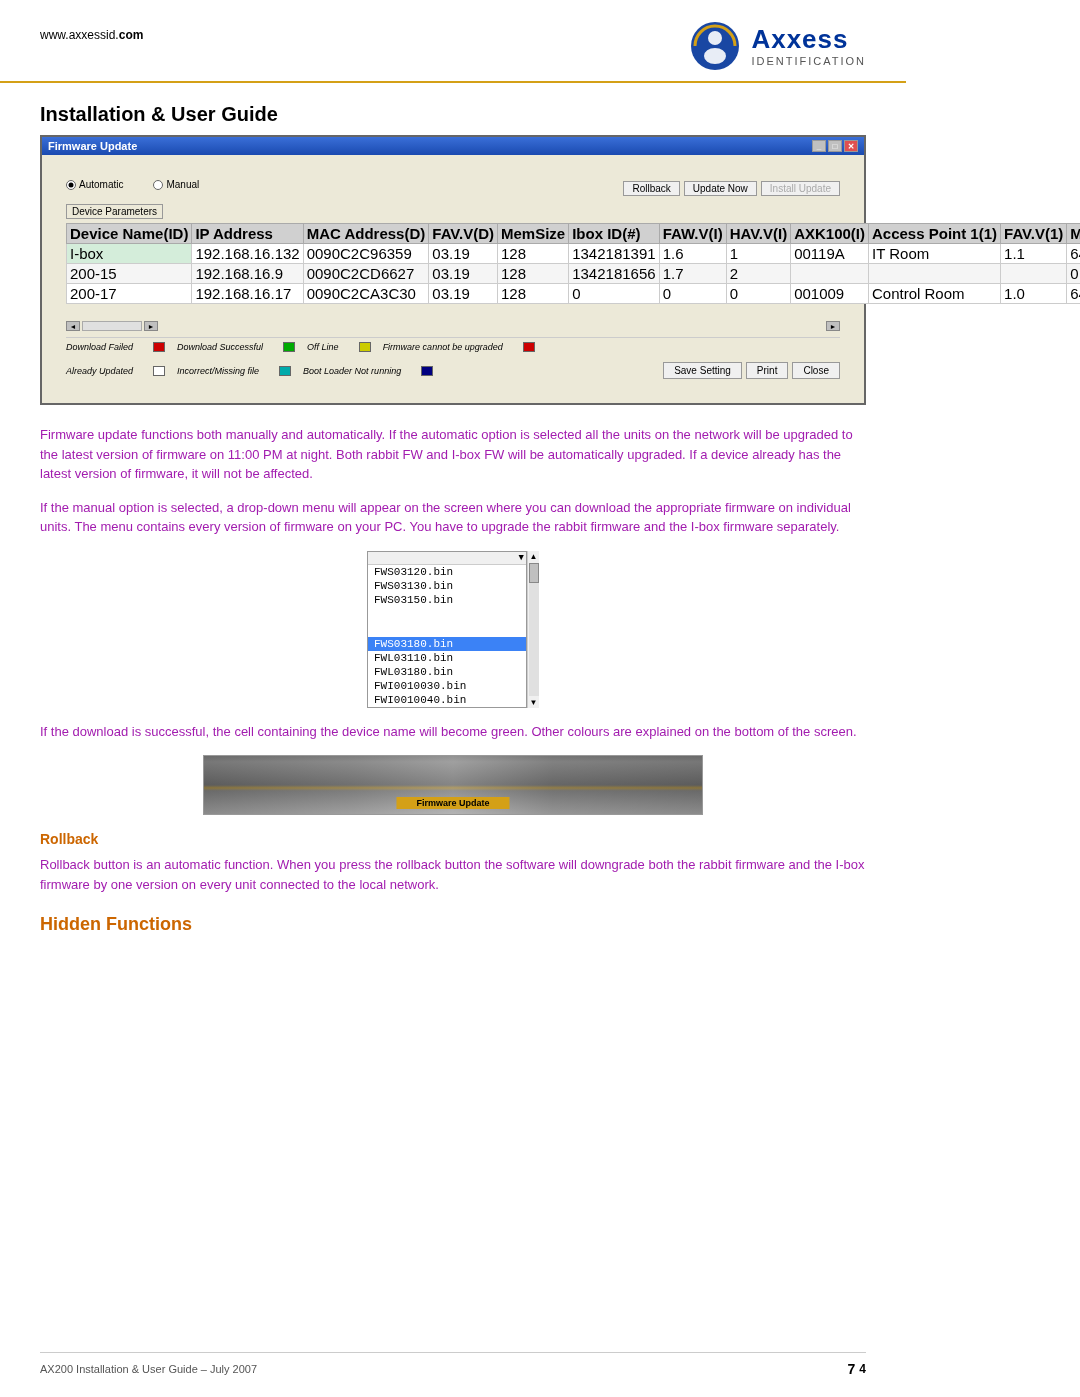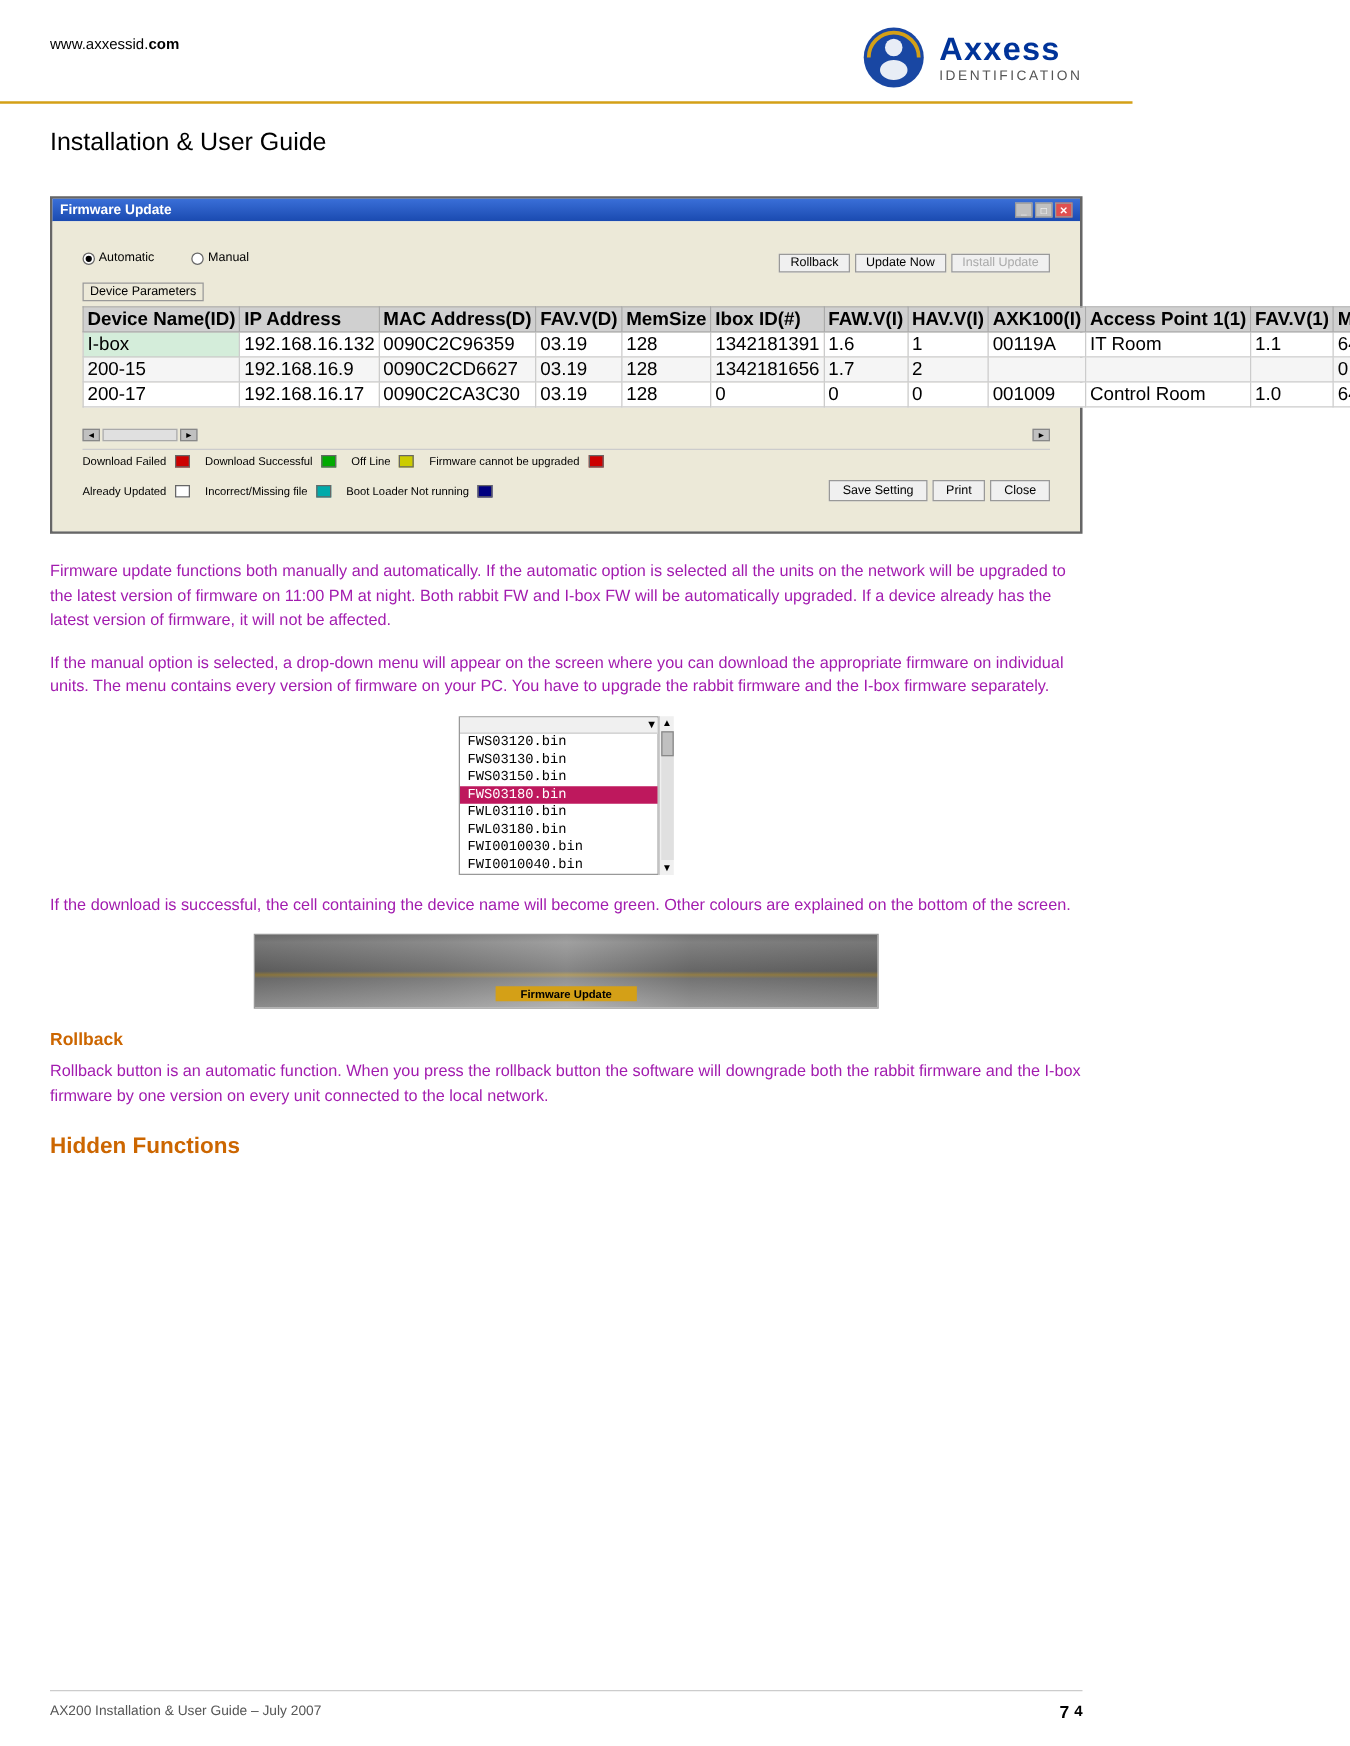--- a/index.html
+++ b/index.html
@@ -62,23 +62,23 @@
       text-transform: uppercase;
     }
 
     
     .main-content {
       padding: 20px 40px 30px 40px;
     }
 
     .page-title {
       font-size: 20px;
-      font-weight: normal;
+      font-weight: bold;
       color: #000;
-      margin-bottom: 31px;
+      margin-bottom: 9px;
     }
 
     
     .firmware-window {
       border: 2px solid #666;
       background: #f0f0f0;
       margin-bottom: 20px;
       font-size: 10px;
       font-family: 'Segoe UI', Arial, sans-serif;
     }
@@ -209,22 +209,23 @@
       align-items: center;
       gap: 12px;
       margin-top: 6px;
       padding: 4px 0;
       border-top: 1px solid #ccc;
       flex-wrap: wrap;
     }
     .fw-status-item {
       display: flex;
       align-items: center;
-      gap: 7px;
+      gap: 20px;
       font-size: 9px;
+      font-style: italic;
     }
     .fw-status-box {
       width: 12px;
       height: 10px;
       border: 1px solid #666;
     }
     .fw-status-row2 {
       display: flex;
       align-items: center;
       gap: 12px;
@@ -277,22 +278,23 @@
       font-size: 9px;
       cursor: pointer;
     }
     .dropdown-item {
       padding: 1px 6px;
       font-size: 11px;
       color: #000;
       cursor: pointer;
     }
     .dropdown-item.selected {
-      background: #be185d;
+      background: #3b82f6;
       color: #fff;
+      margin-top: 30px;
     }
     .dropdown-wrapper {
       position: relative;
       display: flex;
     }
     .dropdown-vscroll {
       width: 12px;
       background: #f0f0f0;
       border-left: 1px solid #ccc;
       display: flex;

